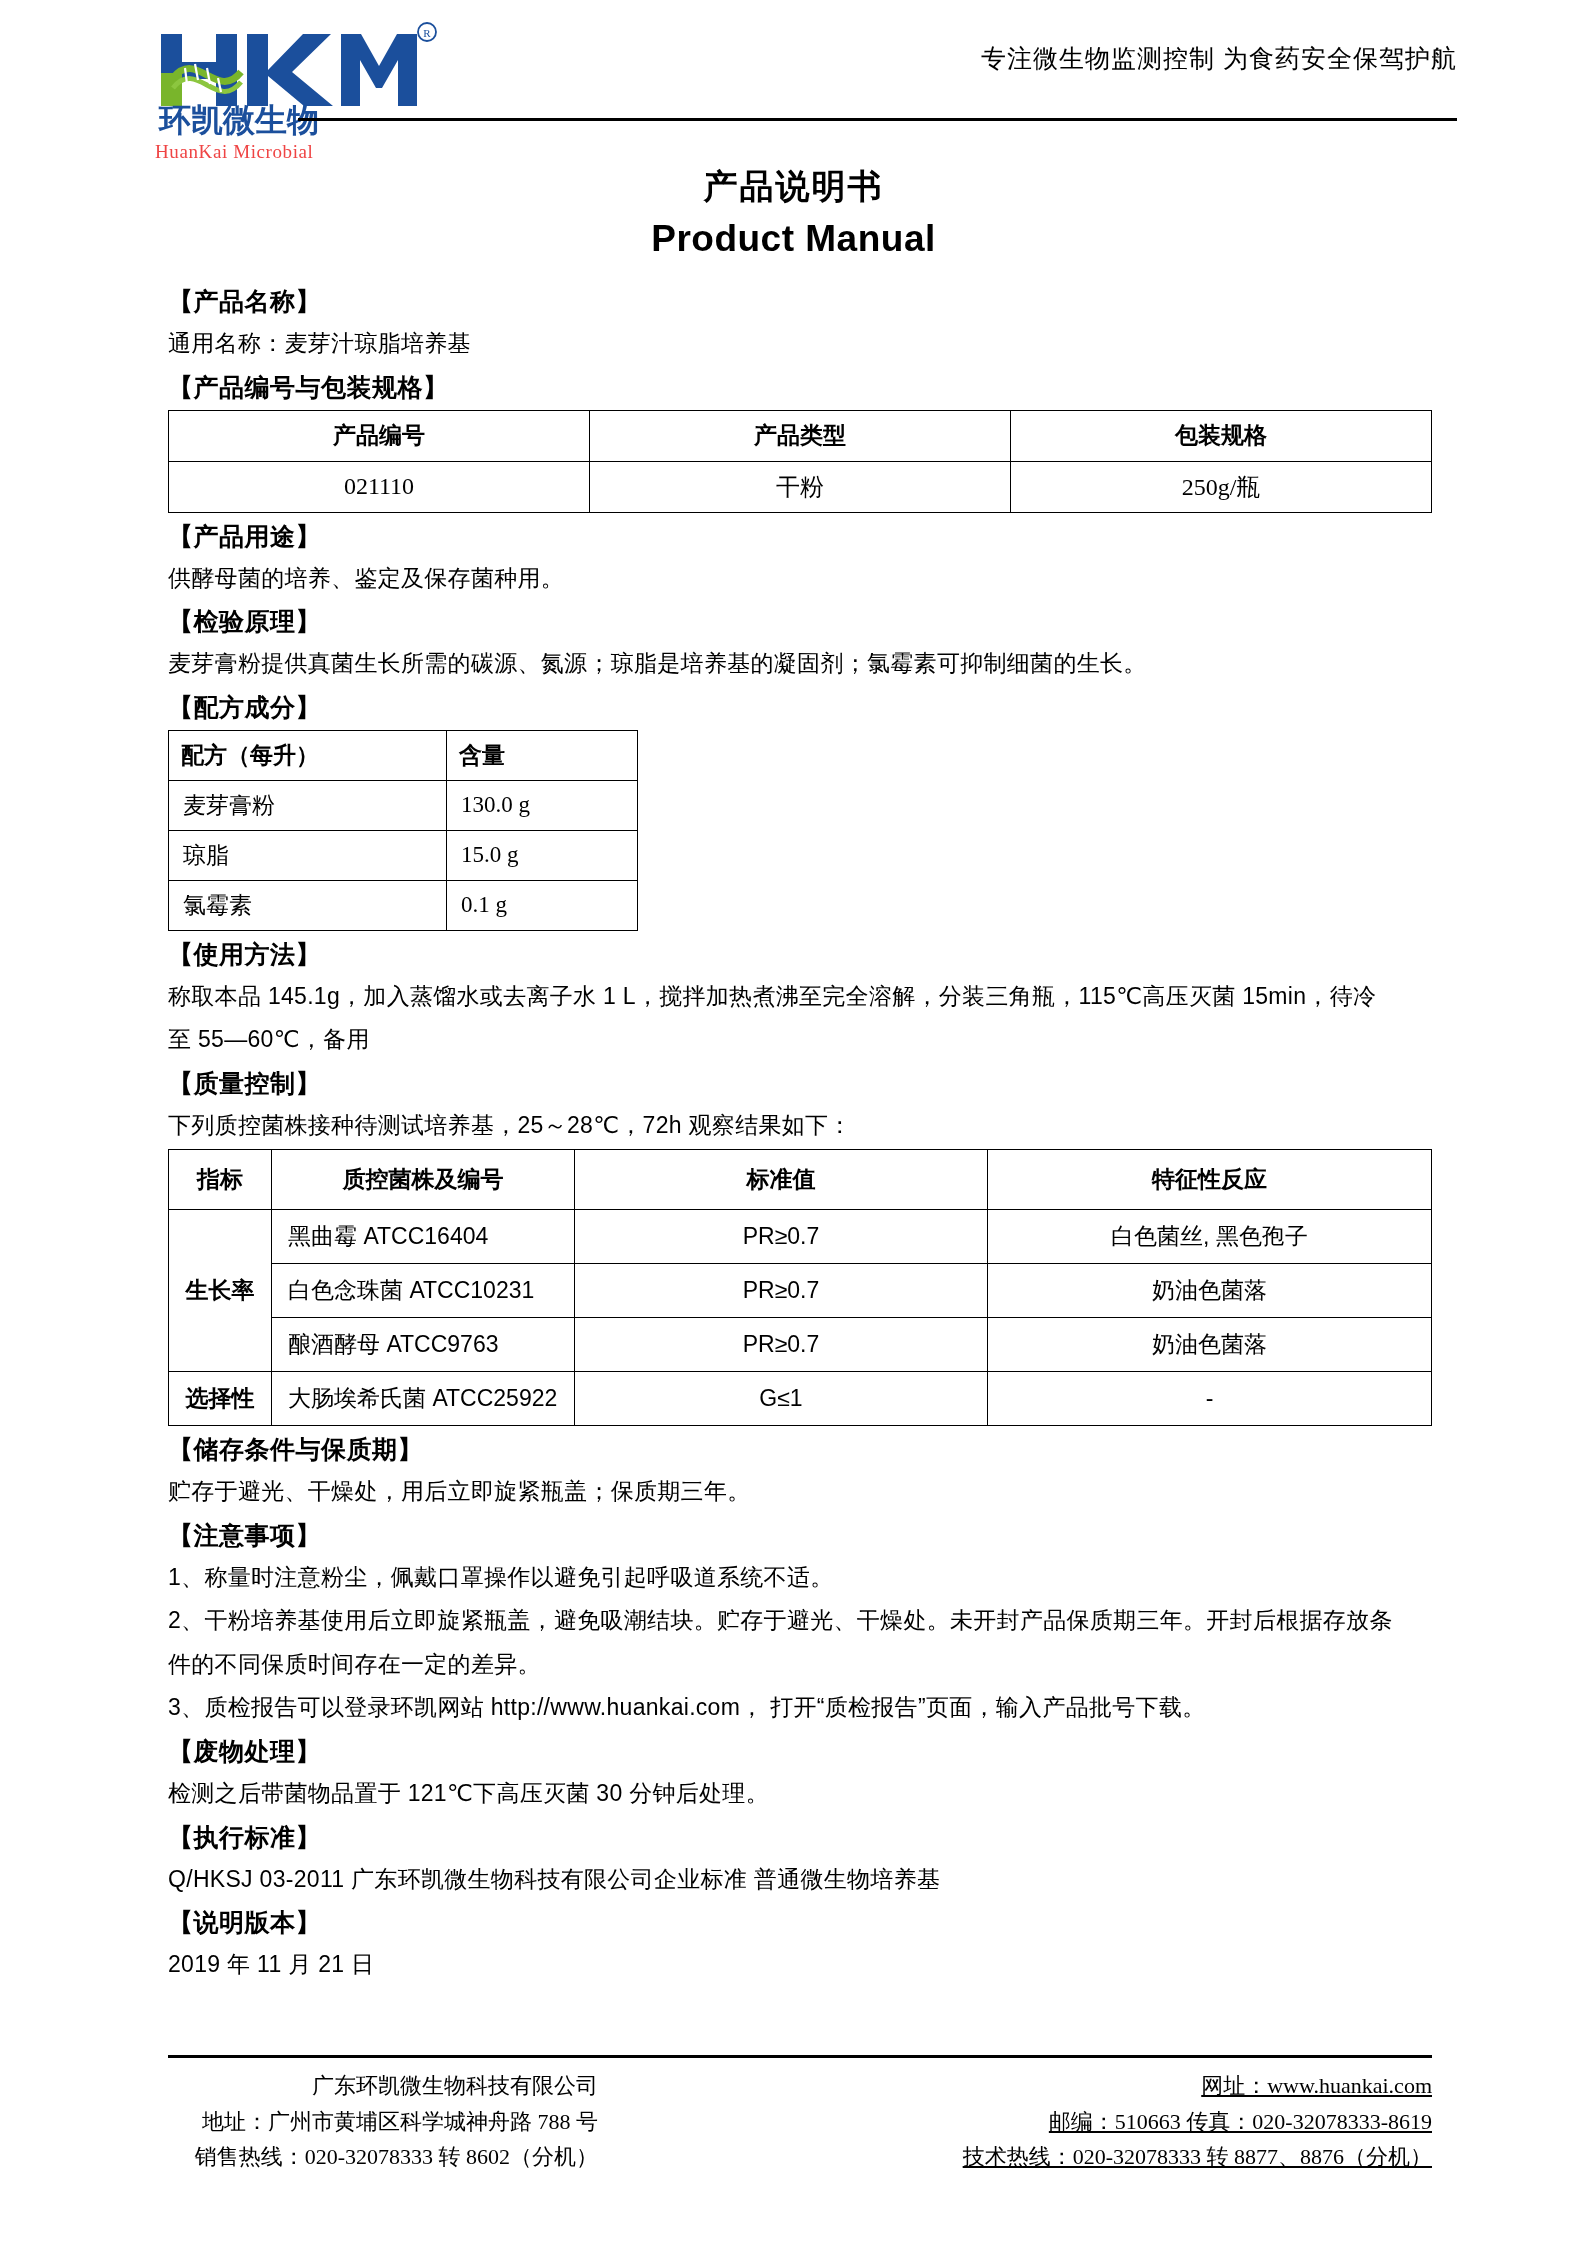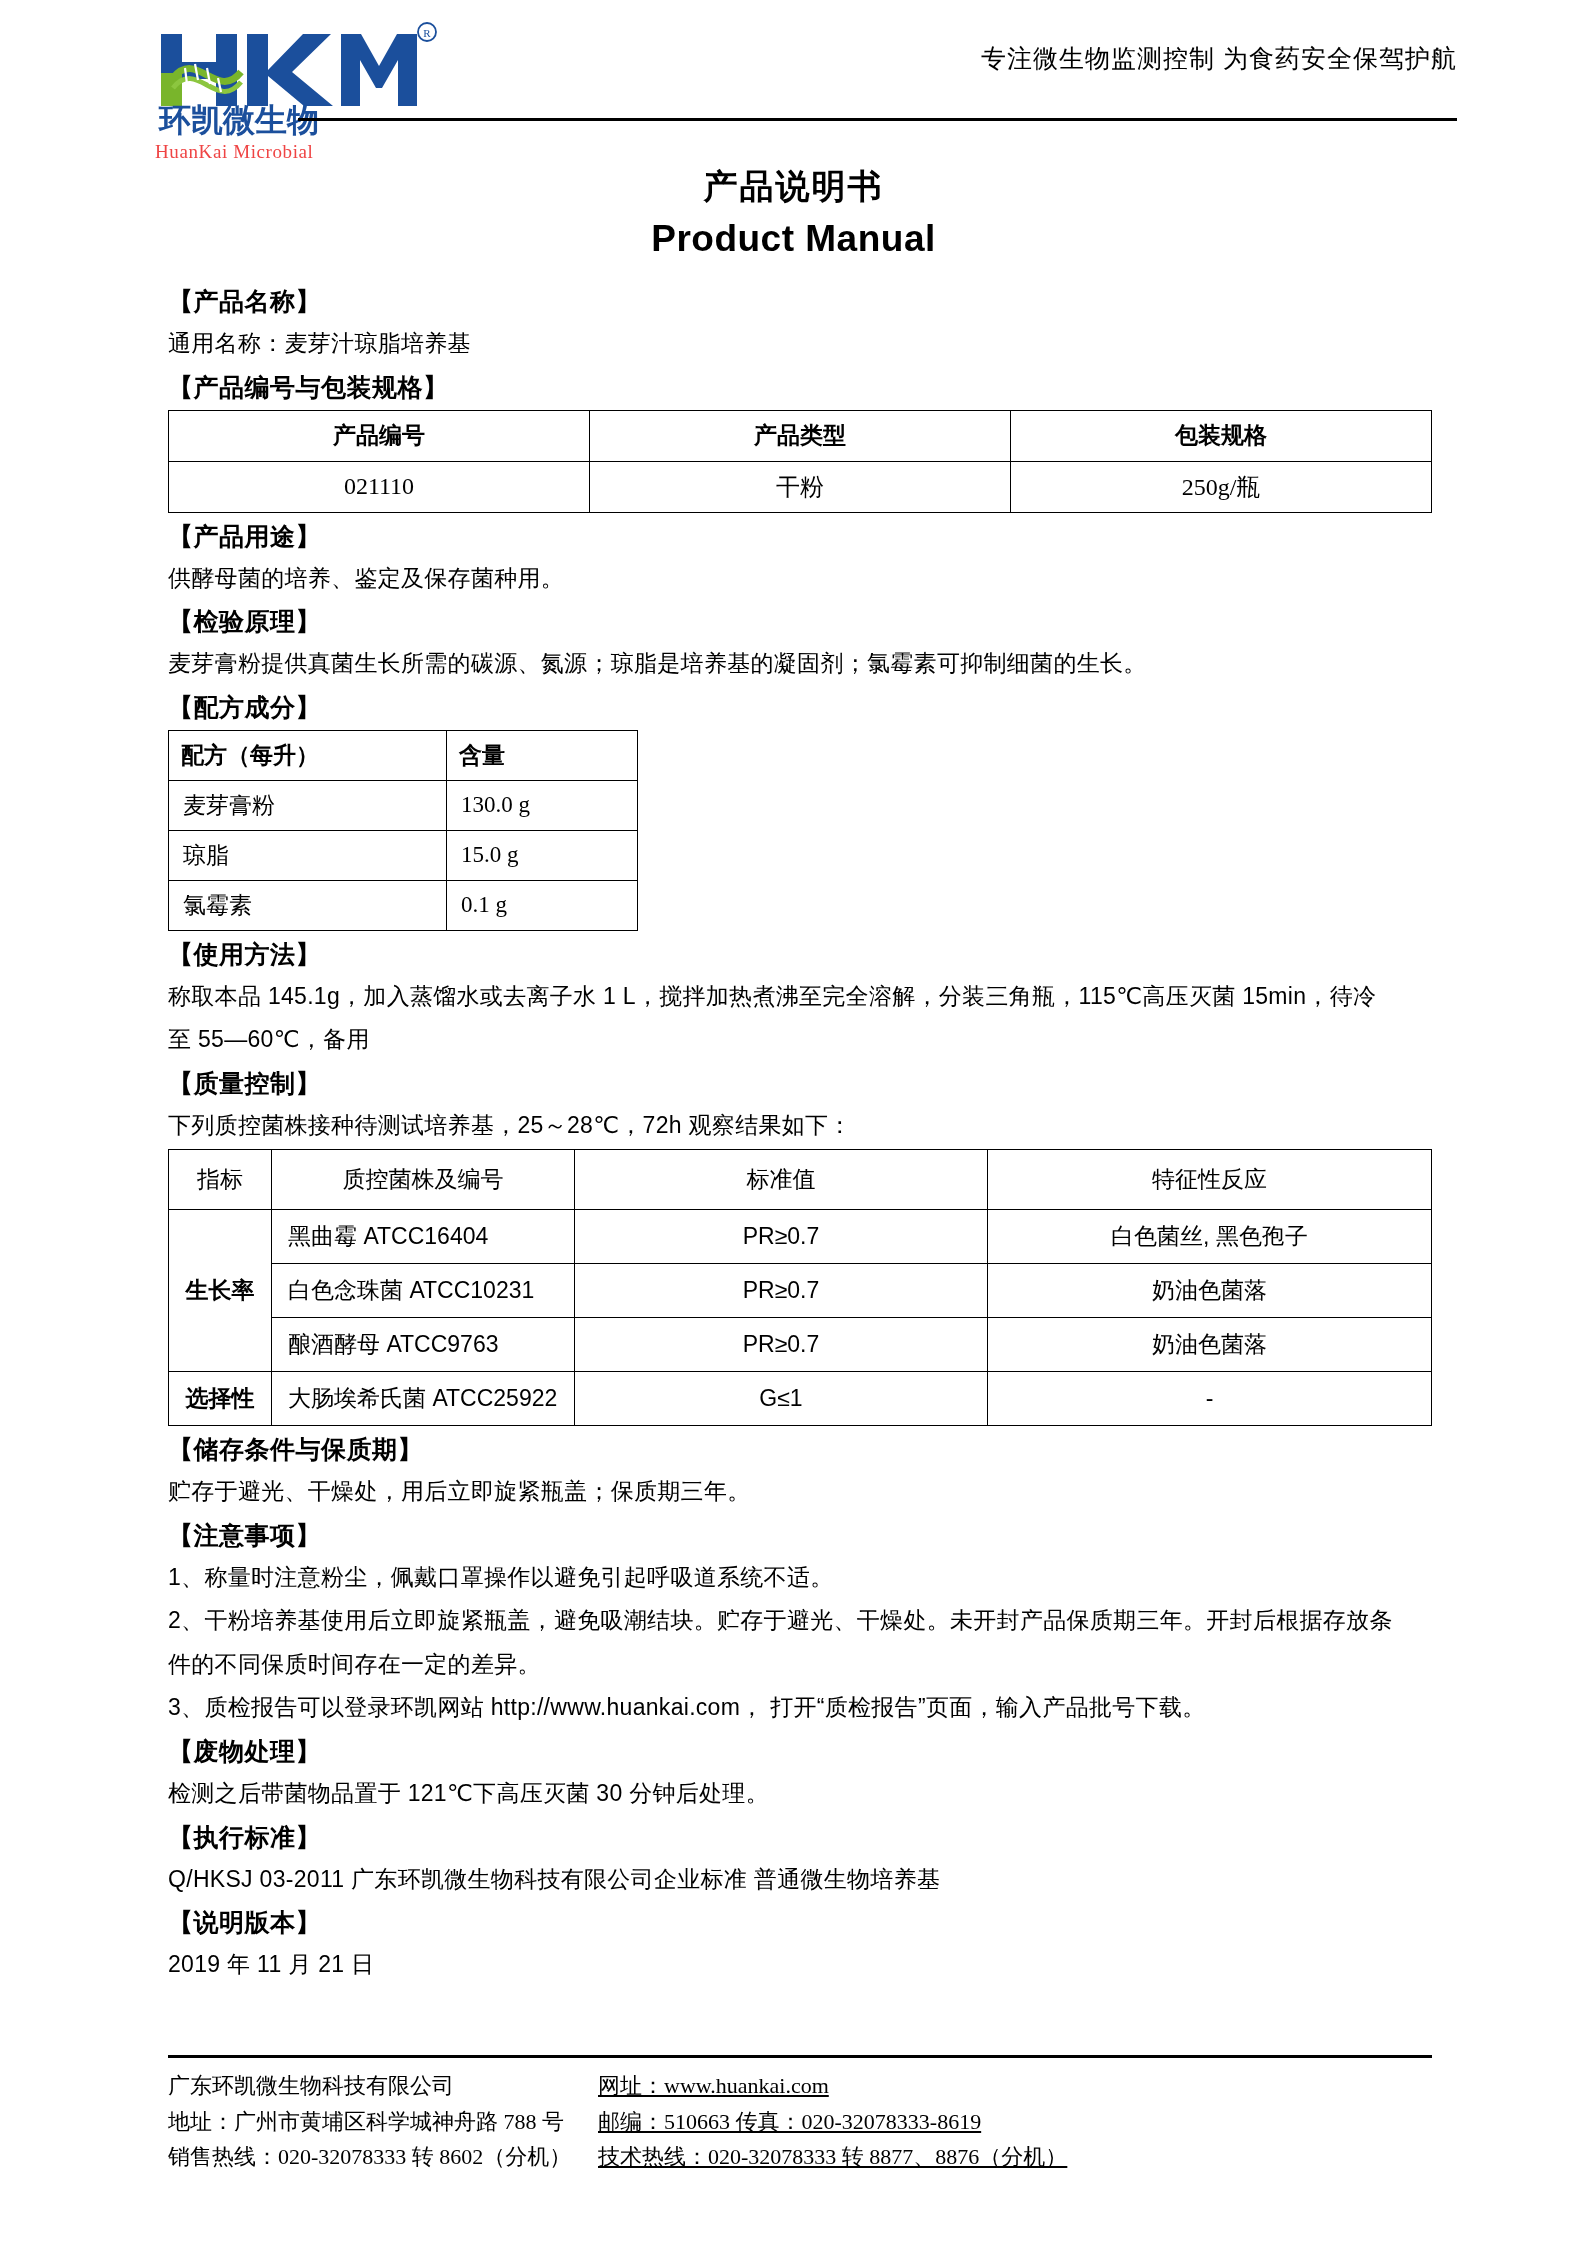--- a/index.html
+++ b/index.html
@@ -140,21 +140,21 @@
     padding-left: 14px;
     font-size: 23px;
   }
   table.t-formula td.val {
     font-family: "Liberation Serif", "DejaVu Serif", serif;
     font-size: 23px;
   }
   table.t-formula th.c1, table.t-formula td.c1 { width: 255px; }
 
   table.t-qc th {
-    font-weight: normal;
+    font-weight: bold;
     font-size: 23px;
     padding: 14px 6px;
   }
   table.t-qc td {
     font-size: 23px;
     padding: 11px 6px;
   }
   table.t-qc td.left {
     text-align: left;
     padding-left: 16px;
@@ -165,20 +165,21 @@
   .col-ind { width: 90px; }
   .col-strain { width: 290px; }
   .col-std { width: 400px; }
 
   
   .footer {
     position: absolute;
     left: 168px;
     right: 155px;
     bottom: 70px;
+    text-align: right;
   }
   .footer-rule {
     border-top: 3px solid #000;
     margin-bottom: 10px;
   }
   .footer-cols {
     display: flex;
     font-family: "Liberation Serif", "DejaVu Serif", serif;
     font-size: 22px;
     line-height: 1.62;

